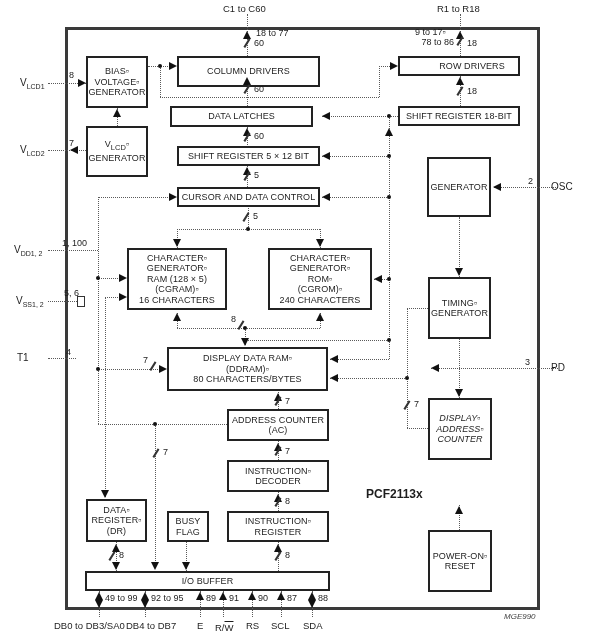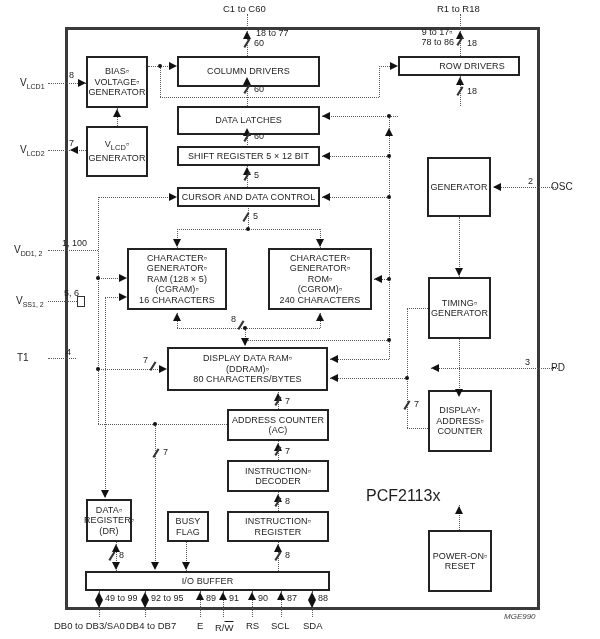--- a/index.html
+++ b/index.html
@@ -19,21 +19,21 @@
   .rt{border-width:4px 0 4px 8px;border-color:transparent transparent transparent #111;}
   .slash{position:absolute;width:1.5px;height:10px;background:#333;transform:rotate(32deg);z-index:3;}
   .dot{position:absolute;width:4px;height:4px;background:#111;border-radius:50%;z-index:3;}
   .bw{position:absolute;font-size:9px;z-index:4;}
   .pl{position:absolute;font-size:10px;z-index:4;white-space:nowrap;}
   .pl sub{font-size:7px;}
   .num{position:absolute;font-size:9px;z-index:4;white-space:nowrap;}
   .blabel{position:absolute;font-size:9.5px;z-index:4;white-space:nowrap;}
   .ovl{text-decoration:overline;}
   .term{position:absolute;width:8px;height:11px;border:1px solid #333;background:#fff;z-index:3;box-sizing:border-box;}
-  .chipname{position:absolute;font-size:16px;font-weight:normal;z-index:4;}
+  .chipname{position:absolute;font-size:12px;font-weight:bold;z-index:4;}
   .figid{position:absolute;font-size:8px;font-style:italic;color:#444;z-index:4;}
 </style>
 </head>
 <body>
 
 <div id="stage">
   <div class="chip"></div>
 
   <div class="vl" style="left:247px;top:14px;height:42px;"></div>
   <div class="vl" style="left:247px;top:75px;height:31px;"></div>
@@ -216,61 +216,62 @@
 
   <div class="box" style="left:86px;top:56px;width:62px;height:52px;">BIAS▫
 VOLTAGE▫
 GENERATOR</div>
   <div class="box" style="left:86px;top:126px;width:62px;height:51px;flex-direction:column;">
     <div><span>V</span><sub>LCD</sub><span>▫</span></div>
     <div>GENERATOR</div>
   </div>
   <div class="box" style="left:177px;top:56px;width:143px;height:31px;">COLUMN DRIVERS</div>
   <div class="box" style="left:398px;top:56px;width:122px;height:20px;padding-left:26px;">ROW DRIVERS</div>
-  <div class="box" style="left:177px;top:106px;width:143px;height:29px;">DATA LATCHES</div>
+  <div class="box" style="left:170px;top:106px;width:143px;height:21px;">DATA LATCHES</div>
+  <div class="box" style="left:398px;top:106px;width:122px;height:20px;">SHIFT REGISTER 18-BIT</div>
   <div class="box" style="left:177px;top:146px;width:143px;height:20px;">SHIFT REGISTER 5 × 12 BIT</div>
   <div class="box" style="left:177px;top:187px;width:143px;height:20px;">CURSOR AND DATA CONTROL</div>
   <div class="box" style="left:427px;top:157px;width:64px;height:60px;">GENERATOR</div>
   <div class="box" style="left:127px;top:248px;width:100px;height:62px;">CHARACTER▫
 GENERATOR▫
 RAM (128 × 5)
 (CGRAM)▫
 16 CHARACTERS</div>
   <div class="box" style="left:268px;top:248px;width:104px;height:62px;">CHARACTER▫
 GENERATOR▫
 ROM▫
 (CGROM)▫
 240 CHARACTERS</div>
   <div class="box" style="left:428px;top:277px;width:63px;height:62px;">TIMING▫
 GENERATOR</div>
   <div class="box" style="left:167px;top:347px;width:161px;height:44px;">DISPLAY DATA RAM▫
 (DDRAM)▫
 80 CHARACTERS/BYTES</div>
-  <div class="box" style="left:428px;top:390px;width:64px;height:62px;">DISPLAY▫
+  <div class="box" style="left:428px;top:398px;width:64px;height:62px;font-style:italic;">DISPLAY▫
 ADDRESS▫
 COUNTER</div>
   <div class="box" style="left:227px;top:409px;width:102px;height:32px;">ADDRESS COUNTER
 (AC)</div>
   <div class="box" style="left:227px;top:460px;width:102px;height:32px;">INSTRUCTION▫
 DECODER</div>
   <div class="box" style="left:167px;top:511px;width:42px;height:31px;">BUSY
 FLAG</div>
   <div class="box" style="left:227px;top:511px;width:102px;height:31px;">INSTRUCTION▫
 REGISTER</div>
-  <div class="box" style="left:86px;top:499px;width:46px;height:43px;">DATA▫
+  <div class="box" style="left:86px;top:499px;width:61px;height:43px;">DATA▫
 REGISTER▫
 (DR)</div>
   <div class="box" style="left:428px;top:530px;width:64px;height:62px;">POWER-ON▫
 RESET</div>
   <div class="box" style="left:85px;top:571px;width:245px;height:20px;">I/O BUFFER</div>
 
   <span class="blabel" style="left:223px;top:3px;">C1 to C60</span>
   <span class="blabel" style="left:437px;top:3px;">R1 to R18</span>
   <span class="num" style="left:256px;top:28px;">18 to 77</span>
-  <span class="num" style="left:415px;top:27px;width:44px;text-align:center;">9 to 17▫</span>
+  <span class="num" style="left:415px;top:27px;width:44px;text-align:left;">9 to 17▫</span>
   <span class="num" style="left:410px;top:37px;width:44px;text-align:right;">78 to 86</span>
 
   <span class="pl" style="left:20px;top:77px;"><span>V</span><sub>LCD1</sub></span>
   <span class="num" style="left:69px;top:70px;">8</span>
   <span class="pl" style="left:20px;top:144px;"><span>V</span><sub>LCD2</sub></span>
   <span class="num" style="left:69px;top:138px;">7</span>
   <span class="pl" style="left:14px;top:244px;"><span>V</span><sub>DD1, 2</sub></span>
   <span class="num" style="left:62px;top:238px;">1, 100</span>
   <span class="pl" style="left:16px;top:295px;"><span>V</span><sub>SS1, 2</sub></span>
   <span class="num" style="left:64px;top:288px;">5, 6</span>

